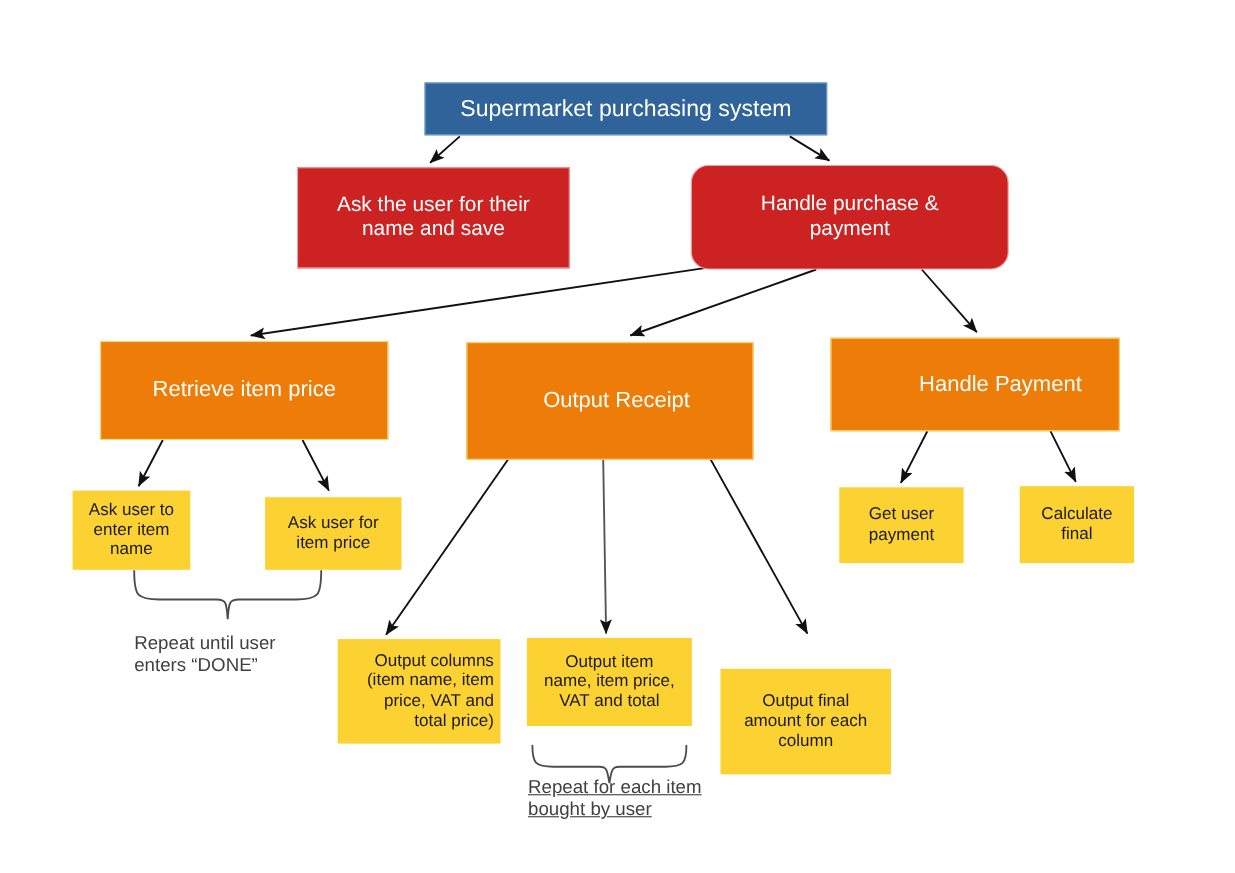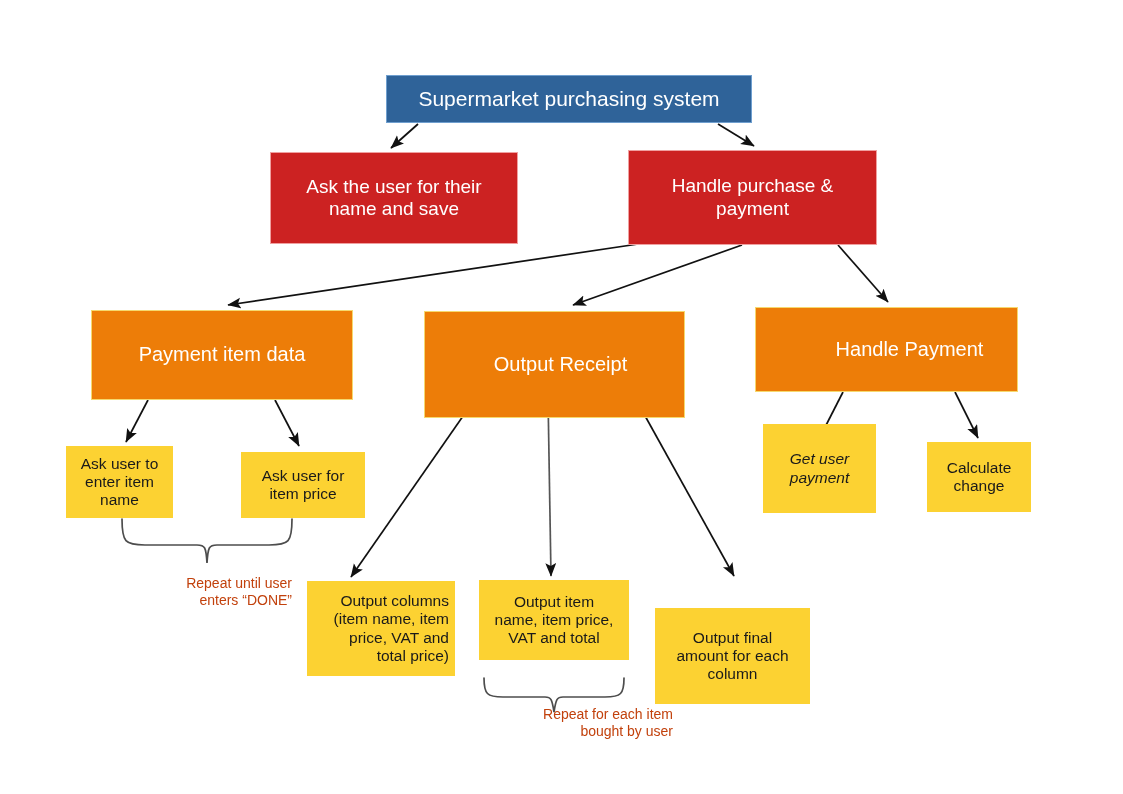--- a/index.html
+++ b/index.html
@@ -61,23 +61,23 @@
     font-size: 20px;
   }
   .lvl3 {
     background: #fcd232;
     border: none;
     color: #1a1a1a;
     font-size: 15.5px;
   }
   .caption {
     position: absolute;
-    text-align: right;
-    color: #c2410c;
-    font-size: 14px;
+    text-align: left;
+    color: #404040;
+    font-size: 17px;
     line-height: 1.2;
     white-space: pre-line;
     z-index: 2;
   }
 </style>
 </head>
 <body>
 
 <div id="canvas">
 
@@ -142,27 +142,27 @@
 
   <div class="node lvl1" style="left:270px; top:152px; width:248px; height:92px;">
     <span class="label">Ask the user for their
 name and save</span>
   </div>
 
   <div class="node lvl0" style="left:386px; top:75px; width:366px; height:48px;">
     <span class="label">Supermarket purchasing system</span>
   </div>
 
-  <div class="node lvl1" style="left:628px; top:150px; width:249px; height:95px;">
+  <div class="node lvl1" style="left:628px; top:150px; width:289px; height:95px;border-radius:16px;">
     <span class="label">Handle purchase &amp;
 payment</span>
   </div>
 
   <div class="node lvl2" style="left:91px; top:310px; width:262px; height:90px;">
-    <span class="label">Payment item data</span>
+    <span class="label">Retrieve item price</span>
   </div>
 
   <div class="node lvl2" style="left:424px; top:311px; width:261px; height:107px;padding-left:12px;">
     <span class="label">Output Receipt</span>
   </div>
 
   <div class="node lvl2" style="left:755px; top:307px; width:263px; height:85px;padding-left:46px;">
     <span class="label">Handle Payment</span>
   </div>
 
@@ -189,29 +189,29 @@
 name, item price,
 VAT and total</span>
   </div>
 
   <div class="node lvl3" style="left:655px; top:580px; width:155px; height:96px;margin-top:28px;">
     <span class="label">Output final
 amount for each
 column</span>
   </div>
 
-  <div class="node lvl3" style="left:763px; top:424px; width:113px; height:89px;font-style:italic;">
+  <div class="node lvl3" style="left:763px; top:443px; width:113px; height:69px;">
     <span class="label">Get user
 payment</span>
   </div>
 
   <div class="node lvl3" style="left:927px; top:442px; width:104px; height:70px;">
     <span class="label">Calculate
-change</span>
+final</span>
   </div>
 
   <div class="caption" style="left:122px; top:575px; width:170px;">Repeat until user
 enters “DONE”</div>
 
-  <div class="caption" style="left:490px; top:706px; width:183px;">Repeat for each item
+  <div class="caption" style="left:480px; top:706px; width:183px;text-decoration:underline;">Repeat for each item
 bought by user</div>
 
 </div>
 
 </body></html>

